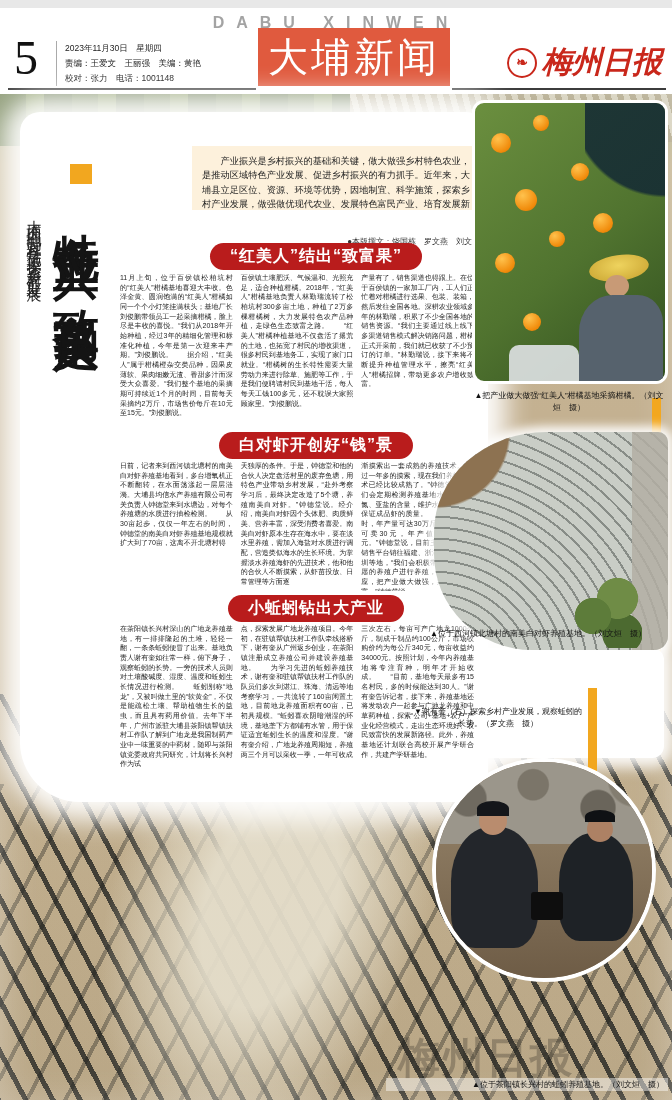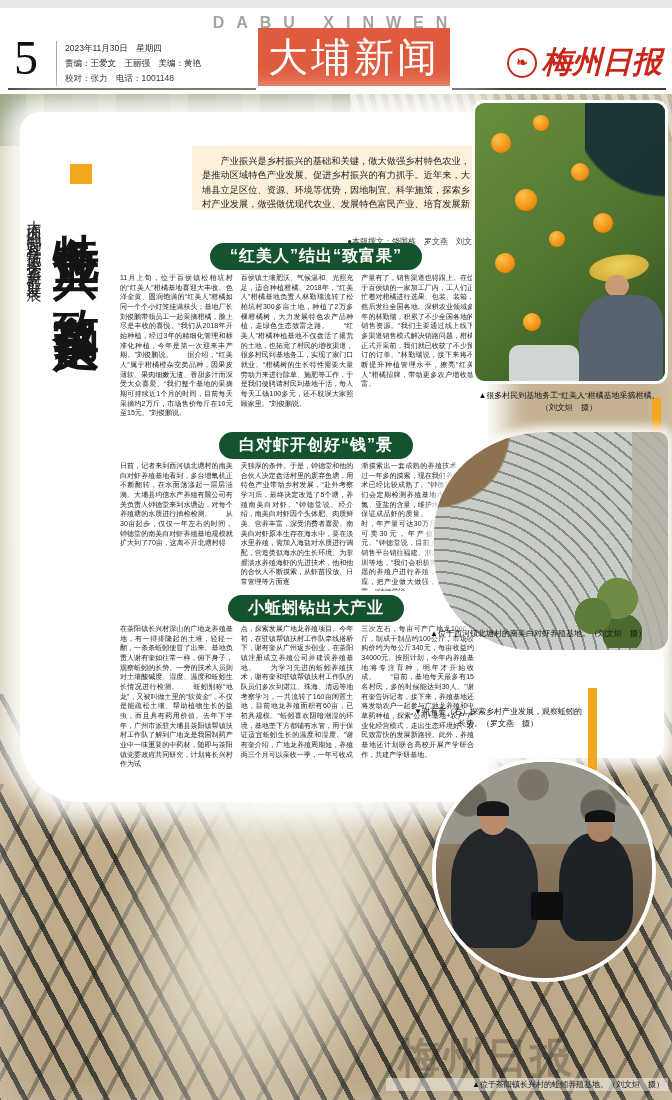--- a/index.html
+++ b/index.html
@@ -45,21 +45,21 @@
   .panel *{position:absolute;}
   .gold-marker{left:50px;top:52px;width:22px;height:20px;background:#f2a71f;}
   .headline-main{left:26px;top:84px;height:572px;writing-mode:vertical-rl;text-orientation:upright;
                  font-size:46px;font-weight:900;letter-spacing:5px;color:#141414;line-height:1.35;
                  font-family:"Liberation Sans",sans-serif;}
   .headline-sub{left:4px;top:96px;height:470px;writing-mode:vertical-rl;text-orientation:upright;
                 font-size:15px;letter-spacing:4px;color:#222;font-family:"Liberation Serif",serif;}
   .lead-box{left:172px;top:34px;width:288px;height:64px;background:#fdf1dc;padding:8px 10px;box-sizing:border-box;
             font-size:9.2px;line-height:1.55;text-align:justify;text-indent:2em;color:#222;overflow:hidden;}
   .lead-byline{left:172px;top:124px;width:288px;text-align:right;font-size:8px;color:#333;}
-  .section-pill{background:#14532d;color:#fff;font-weight:bold;font-size:16px;letter-spacing:1px;
+  .section-pill{background:#b91c1c;color:#fff;font-weight:bold;font-size:16px;letter-spacing:1px;
                 padding:3px 20px;border-radius:14px;white-space:nowrap;}
   .pill1{top:131px;} .pill2{top:320px;} .pill3{top:483px;}
   .pill-c{left:296px;transform:translateX(-50%);}
   .cols{left:100px;width:354px;display:flex;gap:8px;overflow:hidden;}
   .cols1{top:161px;height:154px;} .cols2{top:349px;height:130px;} .cols3{top:512px;height:172px;}
   .col{position:relative!important;flex:1;font-size:7px;line-height:1.38;text-align:justify;color:#1e1e1e;}
 
   
   .photo1{left:472px;top:92px;width:196px;height:284px;border-radius:12px;border:3px solid #fff;
           box-sizing:border-box;overflow:hidden;z-index:2;
@@ -186,21 +186,21 @@
     <div class="fruit" style="left:96px;top:60px;width:18px;height:18px;"></div>
     <div class="fruit" style="left:20px;top:150px;width:20px;height:20px;"></div>
     <div class="fruit" style="left:74px;top:128px;width:16px;height:16px;"></div>
     <div class="fruit" style="left:118px;top:110px;width:20px;height:20px;"></div>
     <div class="fruit" style="left:48px;top:210px;width:18px;height:18px;"></div>
     <div class="farmer-hat"></div>
     <div class="farmer-face"></div>
     <div class="farmer-body"></div>
     <div class="farmer-sack"></div>
   </div>
-  <div class="abs caption caption1">▲很多村民到基地务工“红美人”柑橘基地采摘柑橘。（刘文烜　摄）</div>
+  <div class="abs caption caption1">▲把产业做大做强“红美人”柑橘基地采摘柑橘。（刘文烜　摄）</div>
 
   <div class="abs gold-bar barA"></div>
   <div class="abs gold-bar barB"></div>
 
   <div class="abs photo2">
     <div class="ponds-arcs"></div>
     <div class="ponds-brown"></div>
     <div class="ponds-rock"></div>
     <div class="ponds-trees"></div>
   </div>

